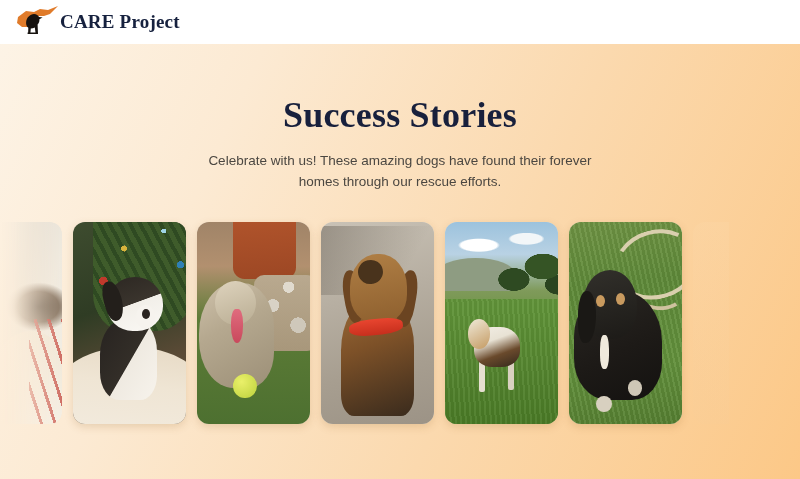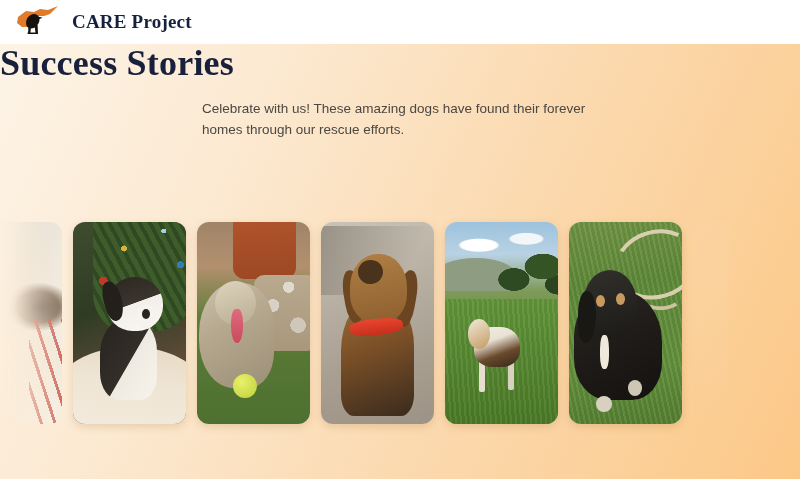--- a/index.html
+++ b/index.html
@@ -10,35 +10,34 @@
     position: relative;
   }
 
   
   .site-header {
     height: 44px;
     background: #ffffff;
     display: flex;
     align-items: center;
     padding-left: 14px;
-    gap: 12px;
     position: relative;
     z-index: 5;
   }
   .logo-mark { width: 46px; height: 34px; display:block; flex:none; }
   .brand-name {
     font-family: "Liberation Serif", serif;
     font-weight: bold;
     font-size: 19px;
     color: #16213e;
     letter-spacing: .2px;
   }
 
   
-  .hero { text-align:left; }
+  .hero { text-align:center; padding-top: 52px; }
   .hero-title {
     font-family: "Liberation Serif", serif;
     font-weight: bold;
     font-size: 36px;
     color: #18203c;
     letter-spacing: .2px;
     line-height: 1.1;
   }
   .hero-sub {
     margin: 14px auto 12px;

